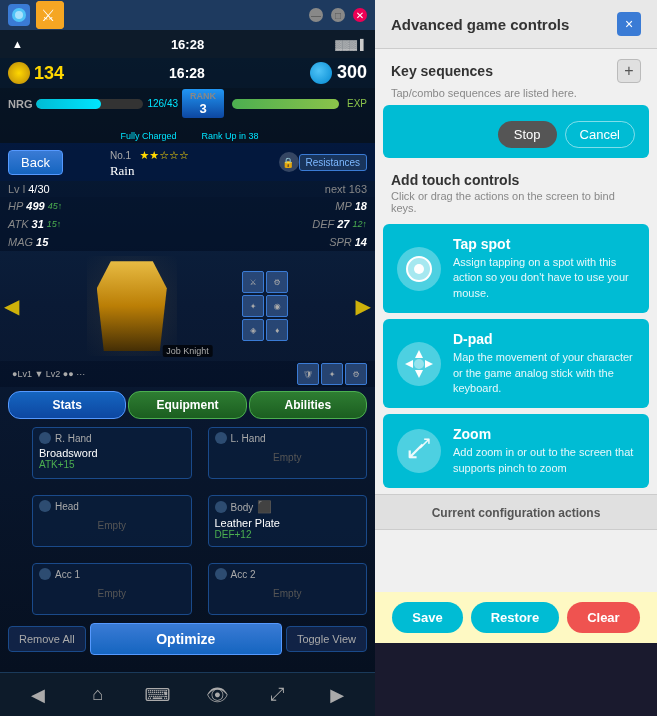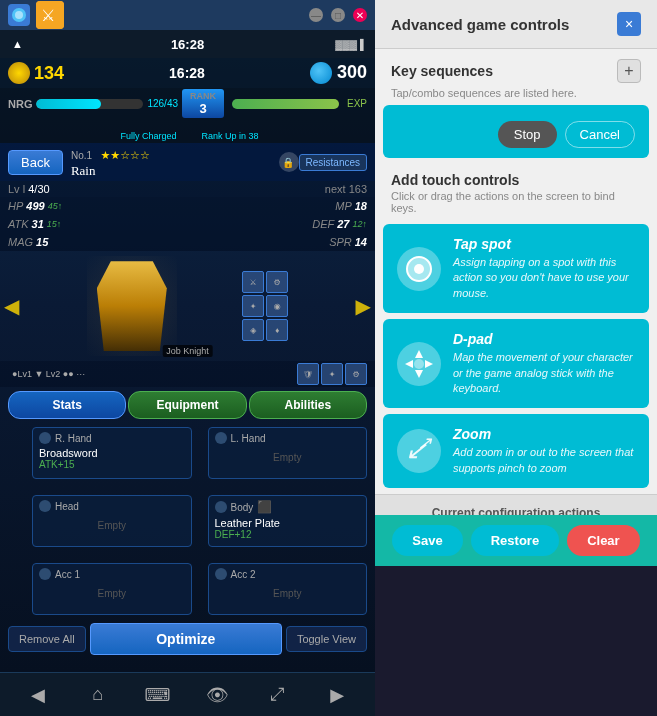--- a/index.html
+++ b/index.html
@@ -188,20 +188,21 @@
       color: white;
       border: 1px solid #5599ff;
       border-radius: 4px;
       padding: 4px 12px;
       font-size: 13px;
       cursor: pointer;
     }
     .char-name-area {
       flex: 1;
       padding: 0 8px;
+      margin-left: 39px;
     }
     .char-lock {
       width: 20px;
       height: 20px;
       background: rgba(255,255,255,0.2);
       border-radius: 50%;
       display: flex;
       align-items: center;
       justify-content: center;
       color: #aaa;
@@ -446,21 +447,21 @@
       font-size: 18px;
       cursor: pointer;
     }
 
     
     .right-panel {
       flex: 1;
       background: #f0f0f0;
       display: flex;
       flex-direction: column;
-      height: 566px;
+      height: 643px;
       overflow: hidden;
     }
 
     
     .panel-header {
       background: #e8e8e8;
       padding: 12px 16px;
       display: flex;
       align-items: center;
       justify-content: space-between;
@@ -601,21 +602,20 @@
     
     .control-card {
       margin: 6px 8px;
       background: #00bcd4;
       border-radius: 6px;
       padding: 12px 14px;
       display: flex;
       align-items: center;
       gap: 12px;
       cursor: pointer;
-      font-style: italic;
     }
     .control-icon-circle {
       width: 44px;
       height: 44px;
       background: rgba(255,255,255,0.3);
       border-radius: 50%;
       display: flex;
       align-items: center;
       justify-content: center;
       flex-shrink: 0;
@@ -644,21 +644,21 @@
       text-align: center;
     }
     .config-actions-title {
       font-size: 12px;
       color: #555;
       font-weight: bold;
     }
 
     
     .panel-footer {
-      background: #14b8a6;
+      background: #fef9c3;
       padding: 10px 24px;
       display: flex;
       gap: 8px;
       justify-content: center;
     }
     .footer-btn {
       padding: 8px 20px;
       border-radius: 20px;
       font-size: 13px;
       font-weight: bold;

